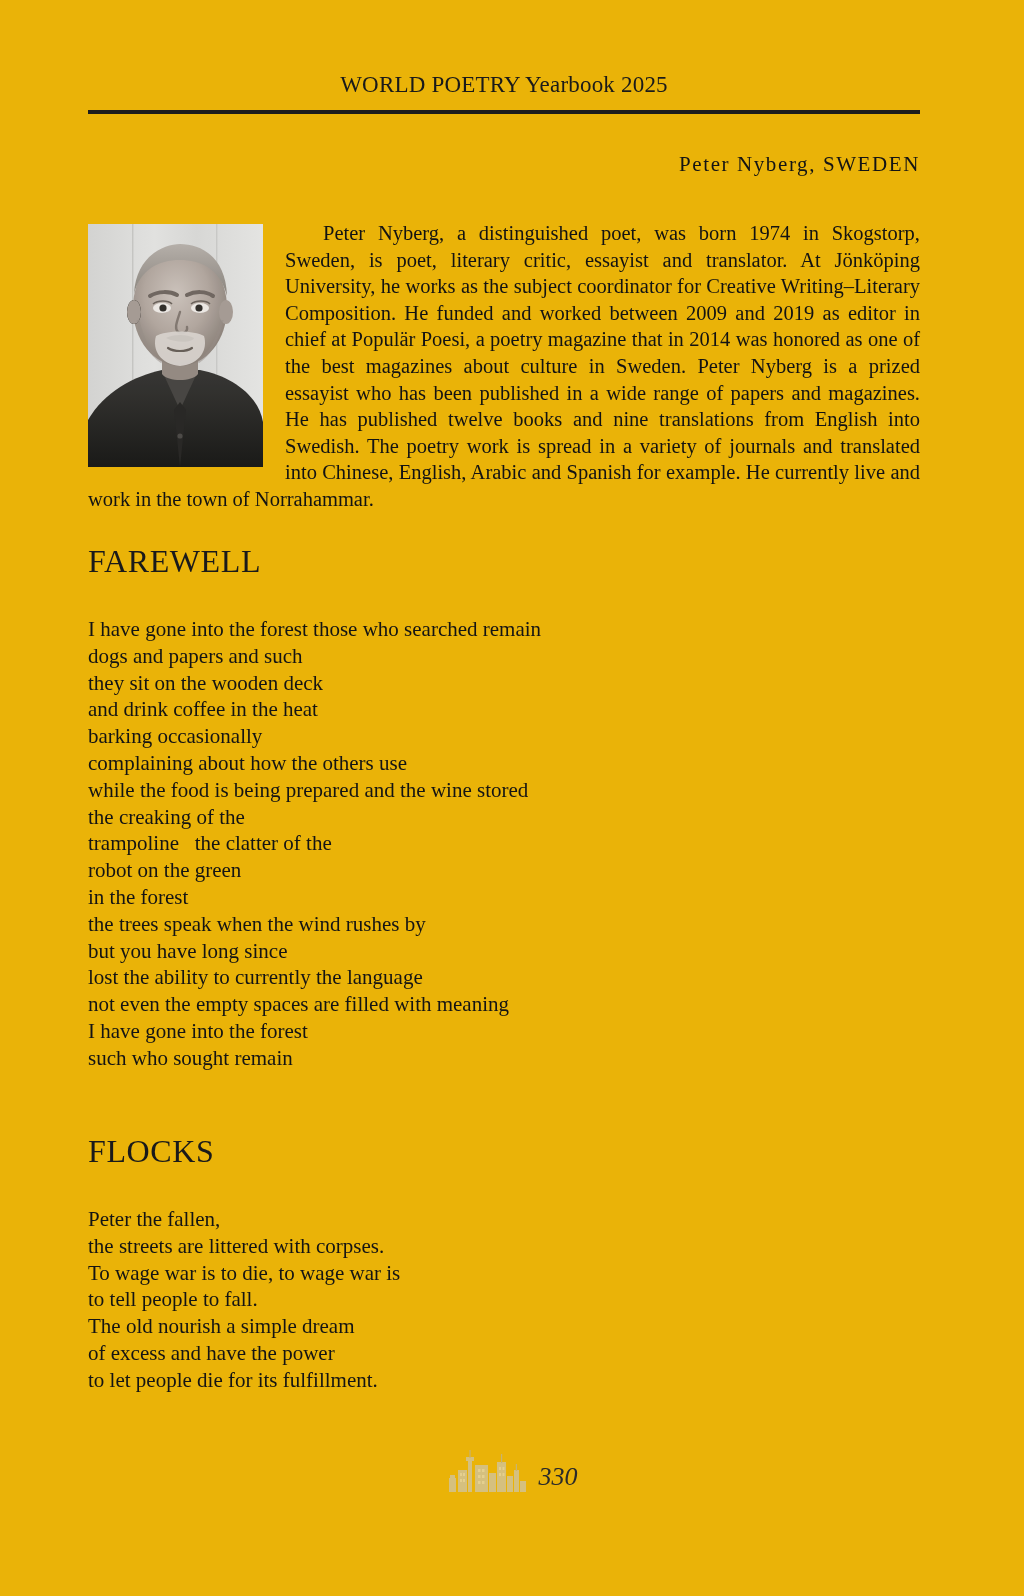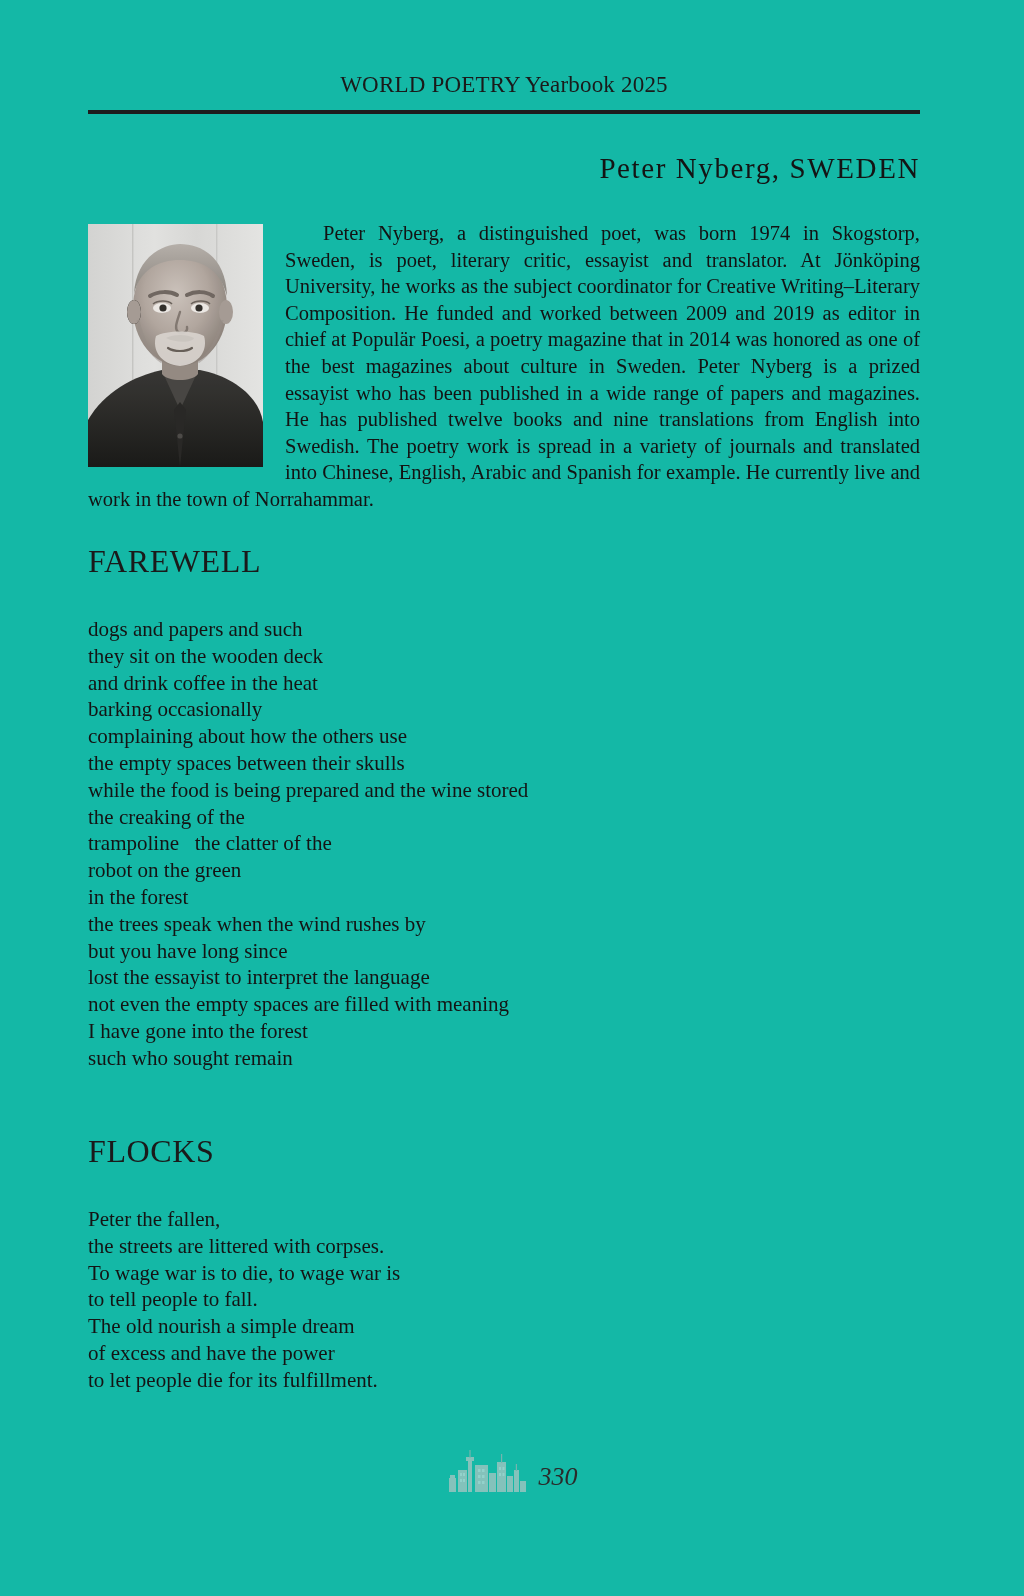--- a/index.html
+++ b/index.html
@@ -4,21 +4,21 @@
 <style>
   html, body {
     margin: 0;
     padding: 0;
     background: #ffffff;
   }
   .page {
     position: relative;
     width: 1024px;
     height: 1596px;
-    background: #14b8a6;
+    background: #eab308;
     font-family: "Liberation Serif", "DejaVu Serif", serif;
     color: #111111;
     overflow: hidden;
   }
 
   
   .running-head {
     position: absolute;
     left: 88px;
     top: 72px;
@@ -36,21 +36,21 @@
     width: 832px;
     height: 4px;
     background: #1d1d1d;
   }
 
   
   .byline {
     position: absolute;
     right: 104px;
     top: 152px;
-    font-size: 29px;
+    font-size: 21px;
     letter-spacing: 1.6px;
     color: #141414;
     white-space: nowrap;
   }
 
   
   .bio-block {
     position: absolute;
     left: 88px;
     top: 220px;
@@ -206,34 +206,34 @@
         <rect x="0" y="0" width="175" height="243" fill="#000" opacity="0.02"></rect>
       </svg>
     </div>
 
     <div class="bio-text"><span class="indent"></span><span>Peter Nyberg, a distinguished poet, was born 1974 in Skogstorp, Sweden, is poet, literary critic, essayist and translator. At Jönköping University, he works as the subject coordinator for Creative Writing–Literary Composition. He funded and worked between 2009 and 2019 as editor in chief at Populär Poesi, a poetry magazine that in 2014 was honored as one of the best magazines about culture in Sweden. Peter Nyberg is a prized essayist who has been published in a wide range of papers and magazines. He has published twelve books and nine translations from English into Swedish. The poetry work is spread in a variety of journals and translated into Chinese, English, Arabic and Spanish for example. He currently live and work in the town of Norrahammar.</span></div>
   </div>
 
   <div class="poem" id="poem-farewell">
     <div class="poem-title">FAREWELL</div>
     <div class="poem-body">
+      <div class="poem-line">I have gone into the forest those who searched remain</div>
       <div class="poem-line">dogs and papers and such</div>
       <div class="poem-line">they sit on the wooden deck</div>
       <div class="poem-line">and drink coffee in the heat</div>
       <div class="poem-line">barking occasionally</div>
       <div class="poem-line">complaining about how the others use</div>
-      <div class="poem-line">the empty spaces between their skulls</div>
       <div class="poem-line">while the food is being prepared and the wine stored</div>
       <div class="poem-line">the creaking of the</div>
       <div class="poem-line">trampoline   the clatter of the</div>
       <div class="poem-line">robot on the green</div>
       <div class="poem-line">in the forest</div>
       <div class="poem-line">the trees speak when the wind rushes by</div>
       <div class="poem-line">but you have long since</div>
-      <div class="poem-line">lost the essayist to interpret the language</div>
+      <div class="poem-line">lost the ability to currently the language</div>
       <div class="poem-line">not even the empty spaces are filled with meaning</div>
       <div class="poem-line">I have gone into the forest</div>
       <div class="poem-line">such who sought remain</div>
     </div>
   </div>
 
   <div class="poem" id="poem-flocks">
     <div class="poem-title">FLOCKS</div>
     <div class="poem-body">
       <div class="poem-line">Peter the fallen,</div>

